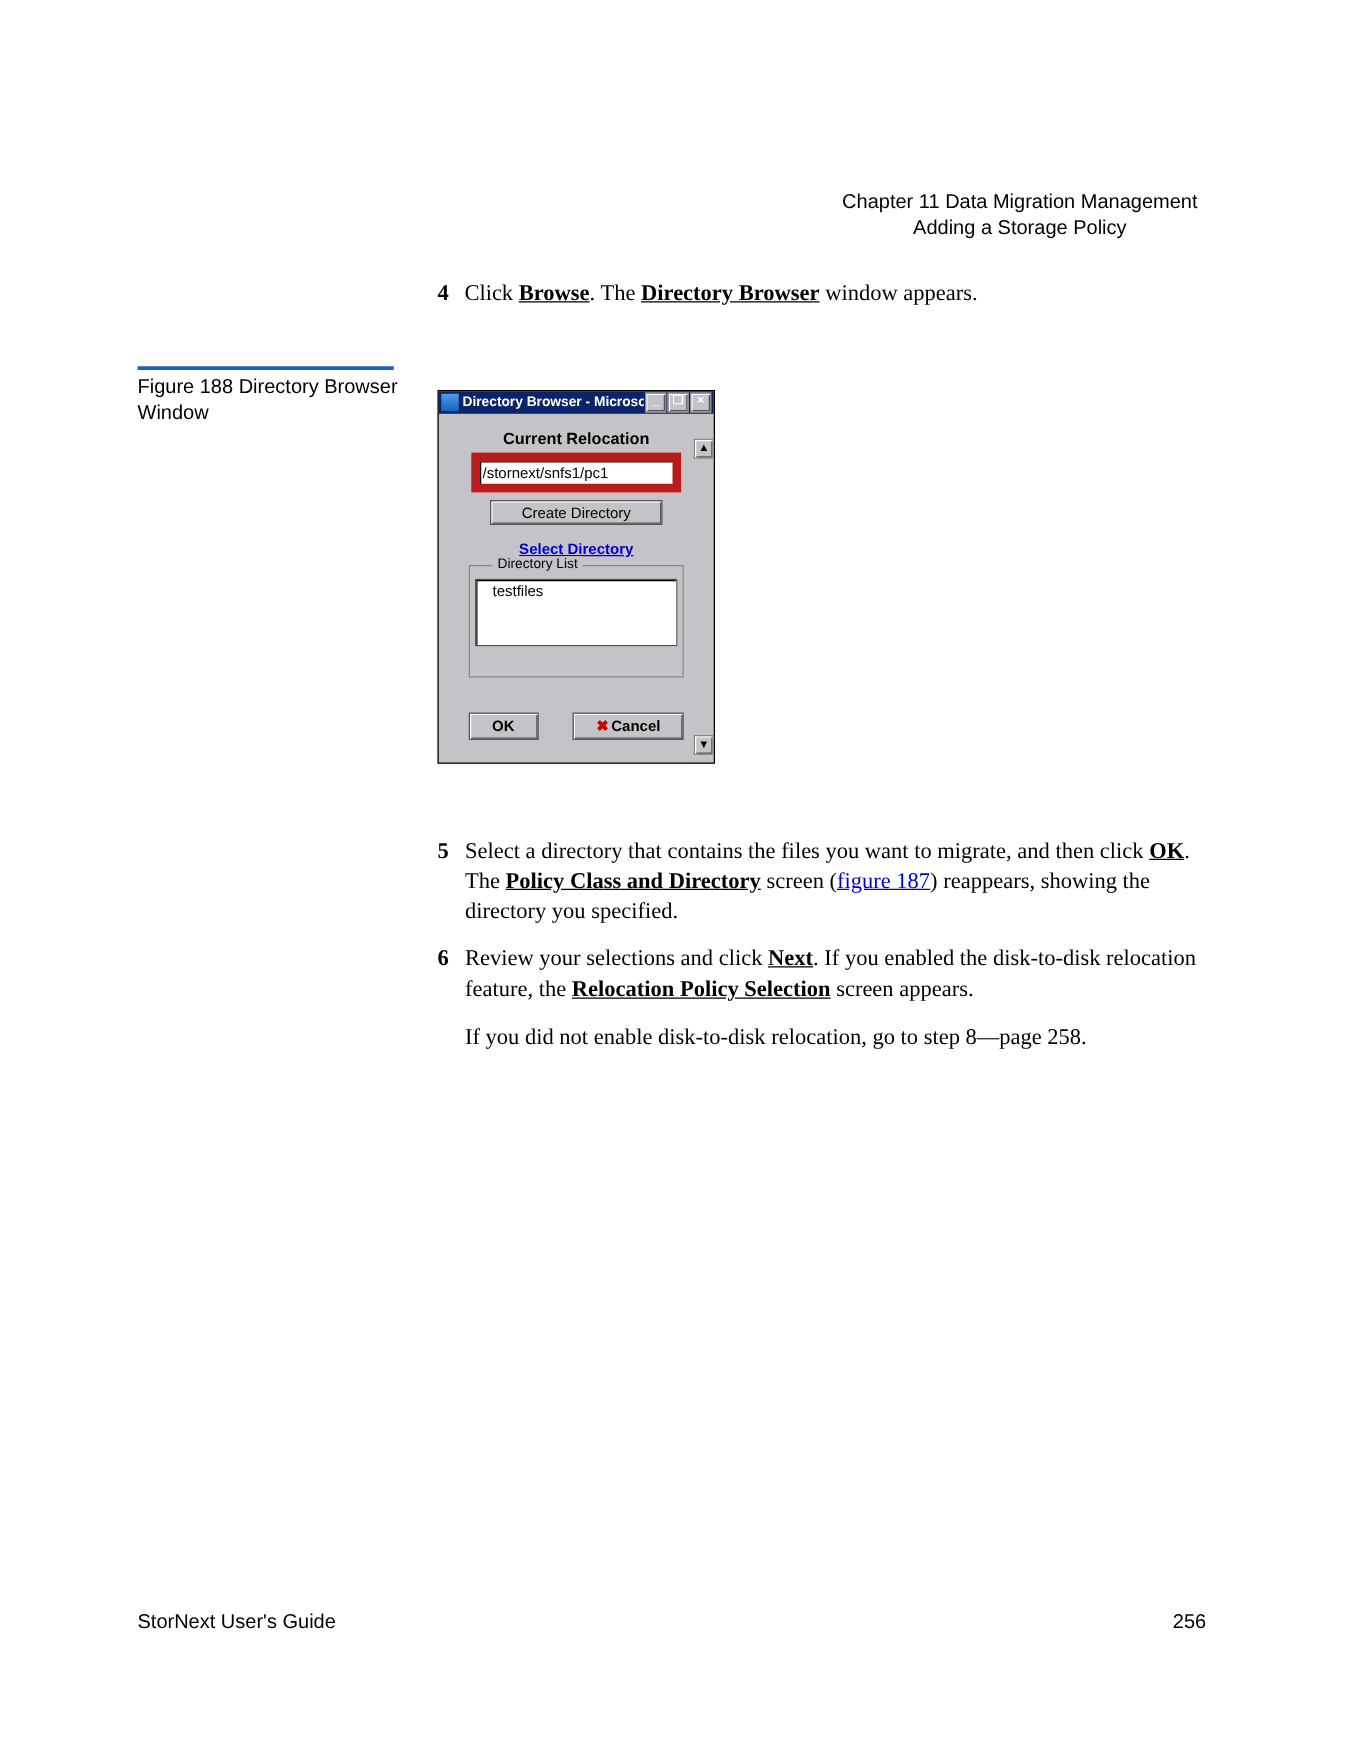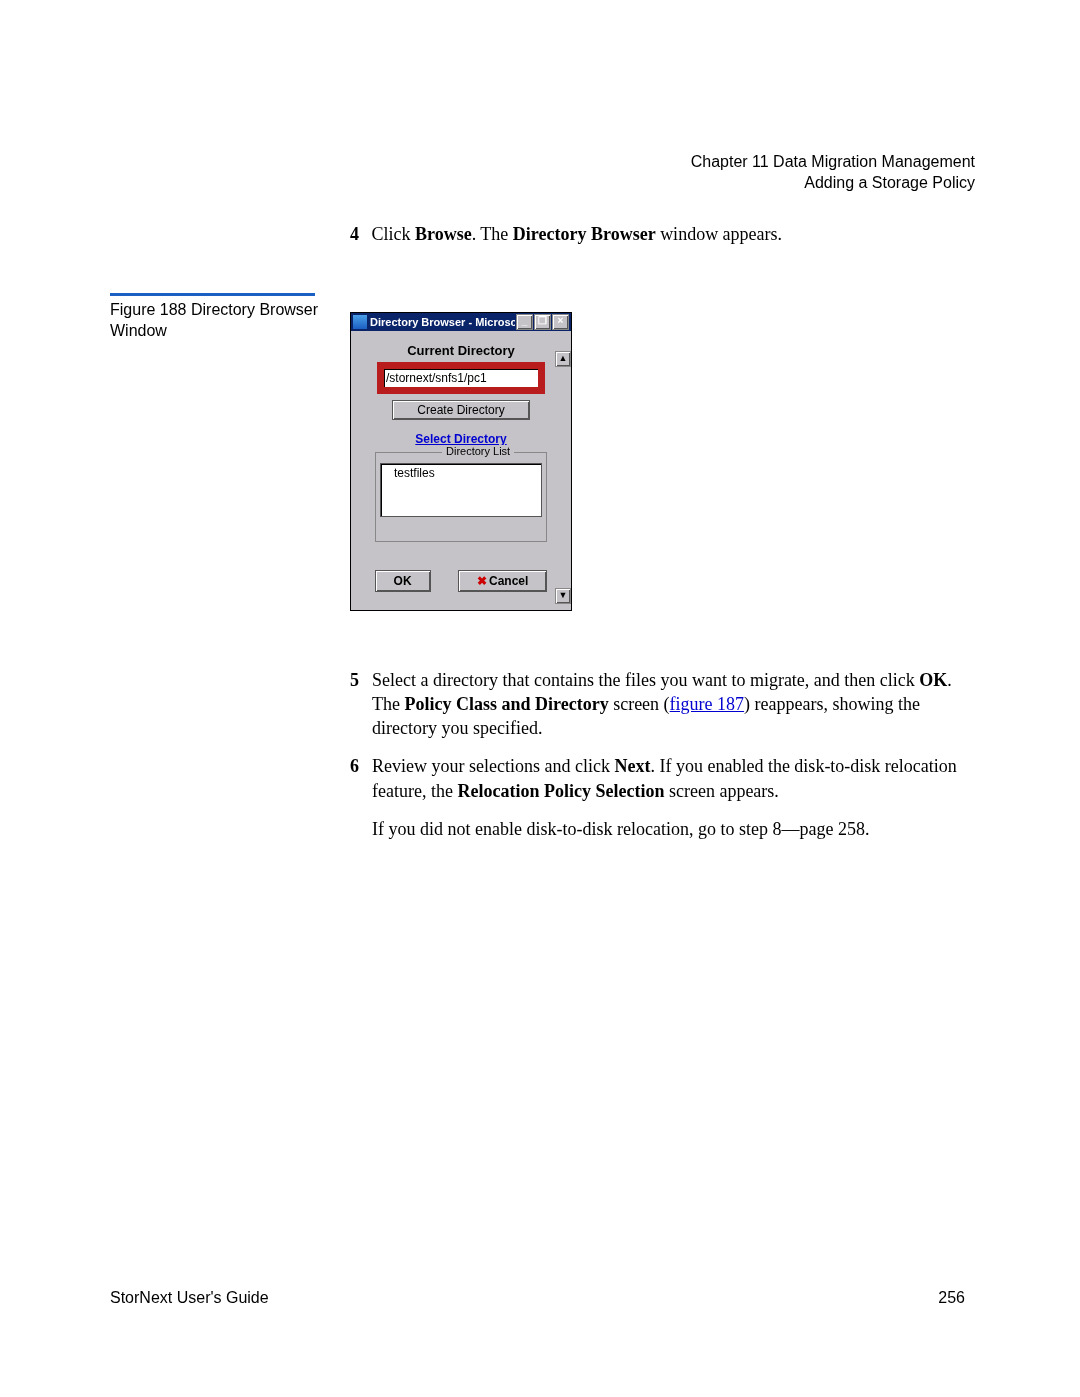--- a/index.html
+++ b/index.html
@@ -13,33 +13,33 @@
     color: #000;
   }
   .page {
     padding: 150px 110px 60px 110px;
     position: relative;
     height: 1187px;
   }
   .header-right {
     position: absolute;
     top: 152px;
-    right: 105px;
-    text-align: right;
+    right: 122px;
+    text-align: center;
     font-size: 16px;
     line-height: 1.3;
   }
   .step4-row {
     margin-left: 240px;
     margin-top: 74px;
     font-family: "Book Antiqua", Palatino, serif;
     font-size: 18px;
   }
   .step-num { font-weight: bold; margin-right: 8px;}
-  .bold { font-weight: bold; }
+  .bold { font-weight: bold; text-decoration: underline; }
   .blue-rule {
     margin-top: 48px;
     margin-left: 0;
     width: 205px;
     border-top: 3px solid #1b5fc2;
   }
   .fig-caption {
     font-size: 16px;
     margin-top: 4px;
     line-height: 1.3;
@@ -112,21 +112,21 @@
   .select-dir {
     text-align:center; margin-top:12px;
     color:#0000d0; text-decoration:underline; font-weight:bold; font-size:12px;
   }
   .fieldset {
     border:1px solid #888; margin:6px 14px 0 14px; padding:4px 4px 24px 4px;
     position:relative;
   }
   .fieldset .legend {
     position:absolute; top:-8px; left:18px; background:#c5c3c7;
-    padding:0 4px; font-size:11px;margin-left:48px;
+    padding:0 4px; font-size:11px;
   }
   .listbox {
     background:#fff; border:1px solid #555;
     box-shadow: inset 1px 1px 0 #000;
     height: 48px; padding:2px 13px; font-size:12px;
     margin-top:6px;
   }
   .dlg-footer { margin-top:28px; padding-bottom:4px; text-align:center;}
   .dlg-footer .btn-classic { display:inline-block; margin:0 12px; padding:3px 18px; font-weight:bold;}
   .redx { color:#c00; font-weight:bold; margin-right:2px;}
@@ -183,21 +183,21 @@
         <span class="ttext">Directory Browser - Microsoft Int...</span>
         <span class="tbtn">_</span>
         <span class="tbtn">❐</span>
         <span class="tbtn">×</span>
       </div>
       <div class="dlg-body">
         <div class="scrollbar-r">
           <div class="sbtn" style="top:0">▲</div>
           <div class="sbtn" style="bottom:0">▼</div>
         </div>
-        <div class="cd-label">Current Directory</div>
+        <div class="cd-label">Current Relocation</div>
         <input class="cd-input" value="/stornext/snfs1/pc1" style="">
         <button class="btn-classic">Create Directory</button>
         <div class="select-dir">Select Directory</div>
         <div class="fieldset">
           <span class="legend">Directory List</span>
           <div class="listbox">
             <div>testfiles</div>
           </div>
         </div>
         <div class="dlg-footer">

